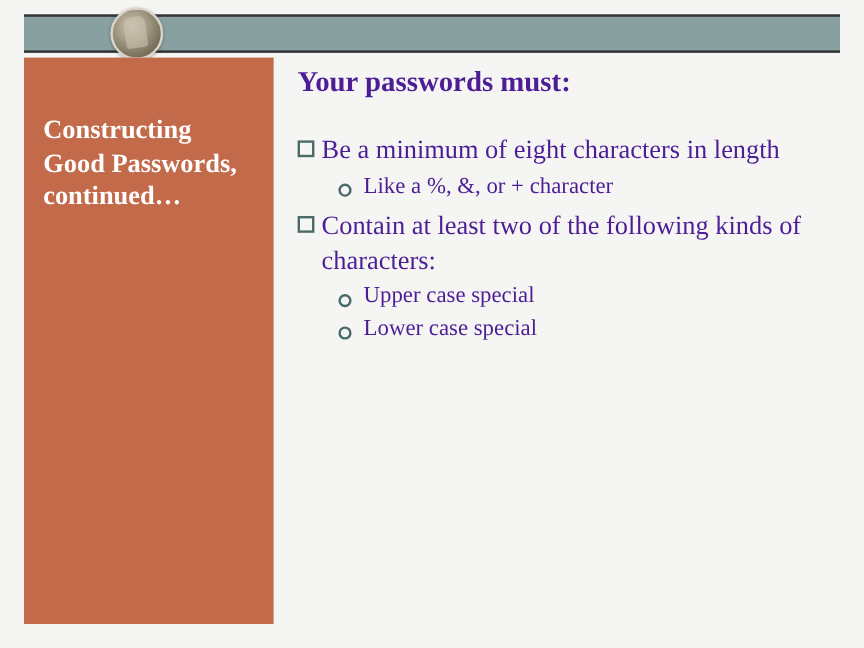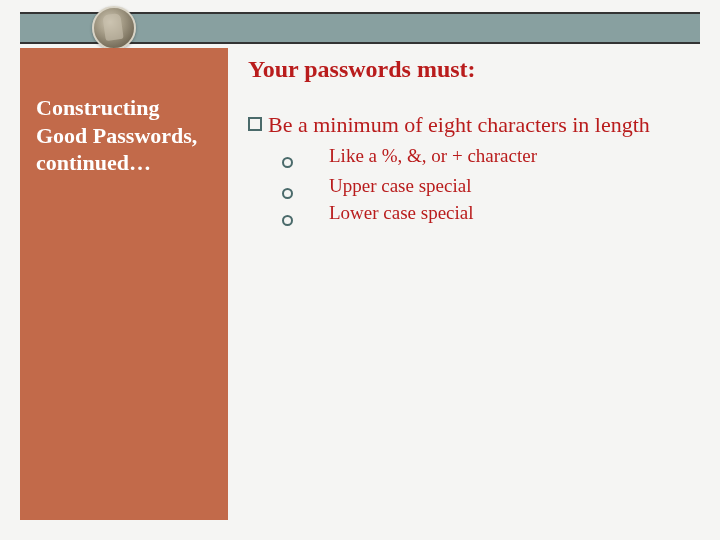--- a/index.html
+++ b/index.html
@@ -57,21 +57,21 @@
   }
   .sidebar-title {
     color: #fff;
     font-size: 22px;
     line-height: 1.25;
     font-weight: bold;
   }
   .main {
     flex: 1;
     padding: 6px 18px 10px 20px;
-    color: #b91c1c;
+    color: #4c1d95;
   }
   .heading {
     font-size: 24px;
     font-weight: bold;
     margin: 2px 0 28px 0;
   }
   .bullets { list-style: none; }
   .bullets > li {
     display: flex;
     align-items: flex-start;
@@ -89,23 +89,22 @@
   .b-text {
     font-size: 22px;
     line-height: 1.3;
   }
   .sub {
     list-style: none;
     margin: 4px 0 6px 34px;
   }
   .sub li {
     display: flex;
-    align-items: flex-end;
+    align-items: center;
     margin-bottom: 2px;
-    gap: 26px;
   }
   .circ {
     display: inline-block;
     width: 11px;
     height: 11px;
     border: 2px solid #4a6a6a;
     border-radius: 50%;
     margin-top: 6px;
     margin-right: 10px;
     flex-shrink: 0;
@@ -137,20 +136,24 @@
         <span class="b-text">Be a minimum of eight characters in length</span>
       </li>
 
       <ul class="sub">
         <li>
           <span class="circ"></span>
           <span class="s-text">Like a %, &amp;, or + character</span>
         </li>
       </ul>
 
+      <li>
+        <span class="sq"></span>
+        <span class="b-text">Contain at least two of the following kinds of characters:</span>
+      </li>
       <ul class="sub">
         <li>
           <span class="circ"></span>
           <span class="s-text">Upper case special</span>
         </li>
         <li>
           <span class="circ"></span>
           <span class="s-text">Lower case special</span>
         </li>
       </ul>

